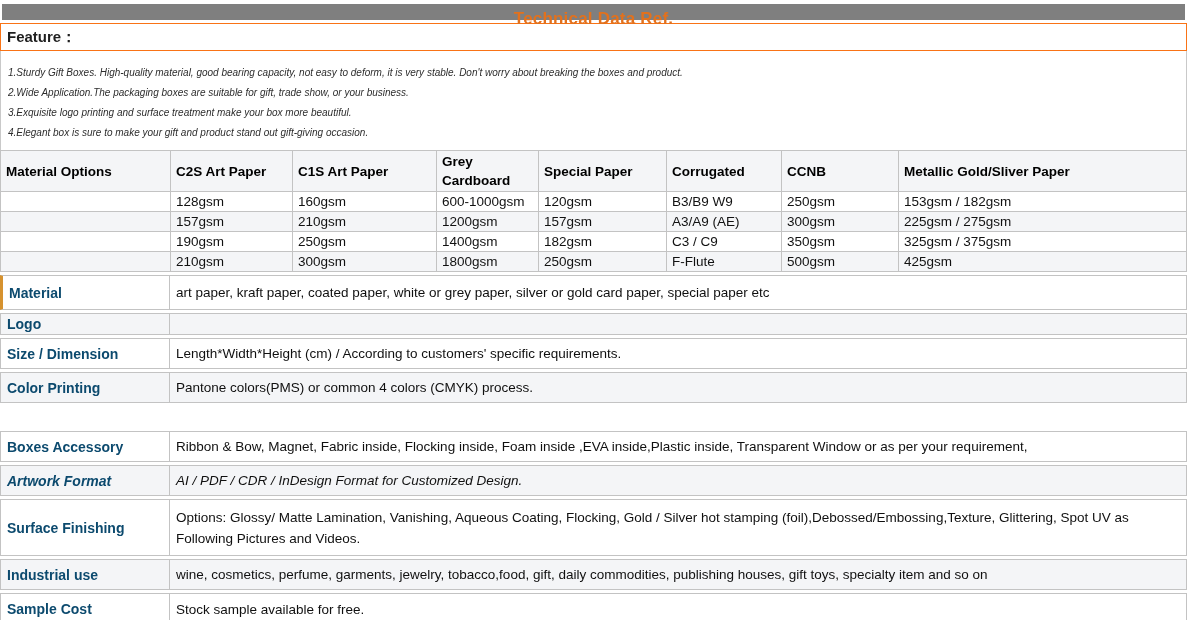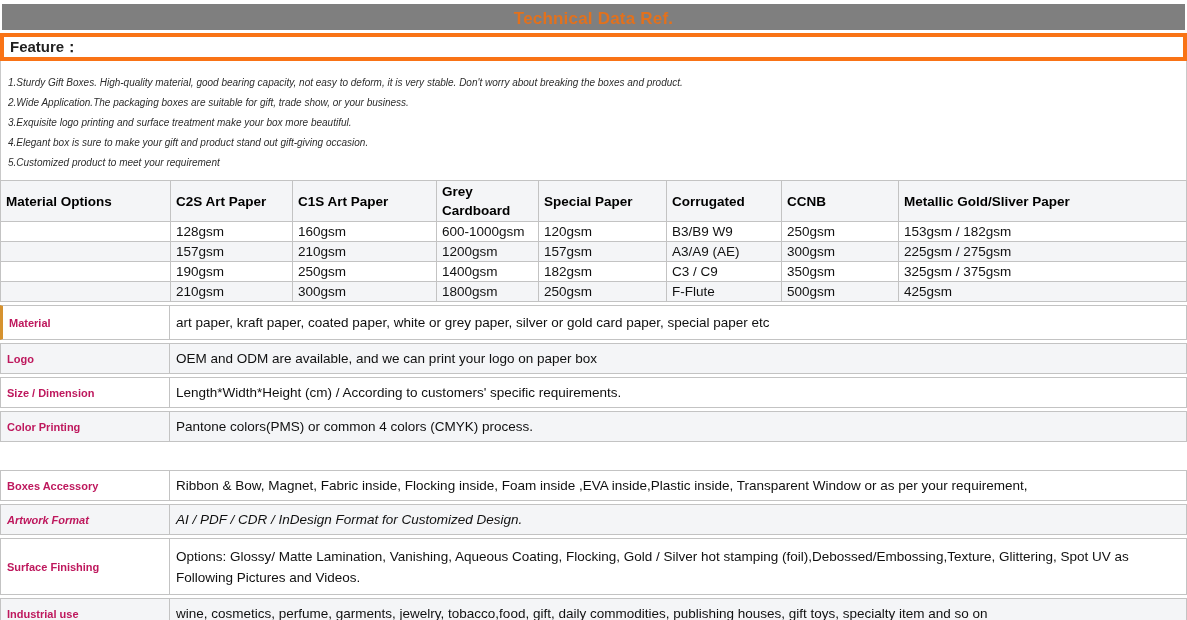--- a/index.html
+++ b/index.html
@@ -8,33 +8,33 @@
     width: 1187px; height: 620px;
     font-family: "Liberation Sans", sans-serif;
     color: #111;
     overflow: hidden;
   }
   .page { position: relative; width: 1187px; height: 620px; }
 
   
   .title-bar {
     margin: 4px 2px 3px 2px;
-    height: 26px;
+    height: 16px;
     background: #7f7f7f;
     color: #e2711d;
     font-weight: bold;
     font-size: 17px;
     line-height: 29px;
     text-align: center;
     letter-spacing: 0.2px;
   }
 
   
   .feature-heading {
-    border: 4px solid #f97316;
+    border: 1px solid #f97316;
     height: 28px;
     display: flex;
     align-items: center;
     padding-left: 6px;
     font-weight: bold;
     font-size: 15px;
     color: #1f1f1f;
   }
 
   
@@ -91,22 +91,22 @@
   .attr-row:nth-child(7) { min-height: 57px; }
   .attr-row:nth-child(8) { min-height: 29px; }
   .attr-row:nth-child(9) { min-height: 32px; }
   .attr-label {
     flex: 0 0 169px;
     border-right: 1px solid #c3c3c3;
     display: flex;
     align-items: center;
     padding-left: 6px;
     font-weight: bold;
-    font-size: 11px;
-    color: #be185d;
+    font-size: 14px;
+    color: #0c4a6e;
   }
   .attr-row:nth-child(1) .attr-label { flex-basis: 167px; }
   .attr-value {
     flex: 1;
     display: flex;
     align-items: center;
     padding: 4px 12px 4px 6px;
     font-size: 13.5px;
     line-height: 21px;
     color: #101010;
@@ -119,21 +119,20 @@
 
   <div class="title-bar">Technical Data Ref.</div>
 
   <div class="feature-heading">Feature：</div>
 
   <div class="feature-list">
     <div class="feature-line">1.Sturdy Gift Boxes. High-quality material, good bearing capacity, not easy to deform, it is very stable. Don't worry about breaking the boxes and product.</div>
     <div class="feature-line">2.Wide Application.The packaging boxes are suitable for gift, trade show, or your business.</div>
     <div class="feature-line">3.Exquisite logo printing and surface treatment make your box more beautiful.</div>
     <div class="feature-line">4.Elegant box is sure to make your gift and product stand out gift-giving occasion.</div>
-    <div class="feature-line">5.Customized product to meet your requirement</div>
   </div>
 
   <table class="materials">
     <colgroup>
       <col style="width:170px">
         <col style="width:122px">
         <col style="width:144px">
         <col style="width:102px">
       <col style="width:128px">
         <col style="width:115px">
@@ -196,21 +195,20 @@
     </tbody>
   </table>
 
   <div>
     <div class="attr-row">
       <div class="attr-label">Material</div>
       <div class="attr-value">art paper, kraft paper, coated paper, white or grey paper, silver or gold card paper, special paper etc</div>
     </div>
     <div class="attr-row">
       <div class="attr-label">Logo</div>
-      <div class="attr-value">OEM and ODM are available, and we can print your logo on paper box</div>
     </div>
     <div class="attr-row">
       <div class="attr-label">Size / Dimension</div>
       <div class="attr-value">Length*Width*Height (cm) / According to customers' specific requirements.</div>
     </div>
     <div class="attr-row">
       <div class="attr-label">Color Printing</div>
       <div class="attr-value">Pantone colors(PMS) or common 4 colors (CMYK) process.</div>
     </div>
     <div class="attr-row">

